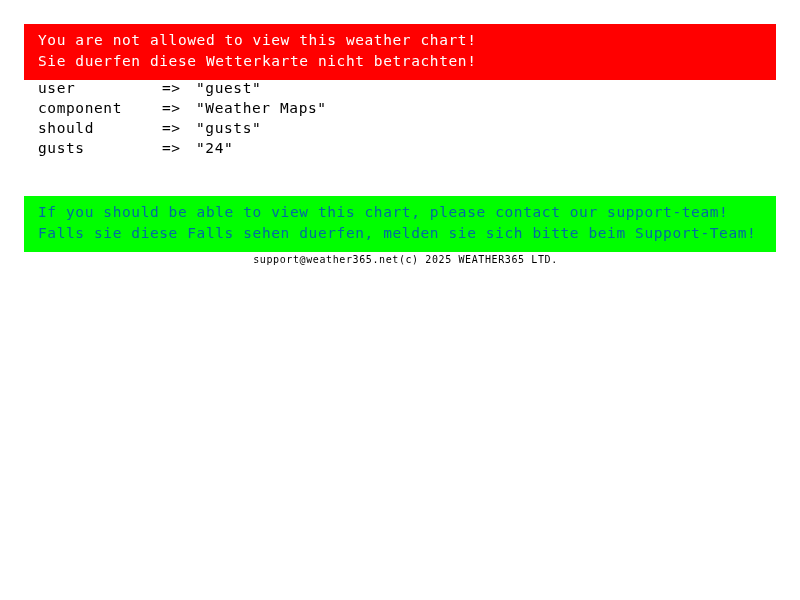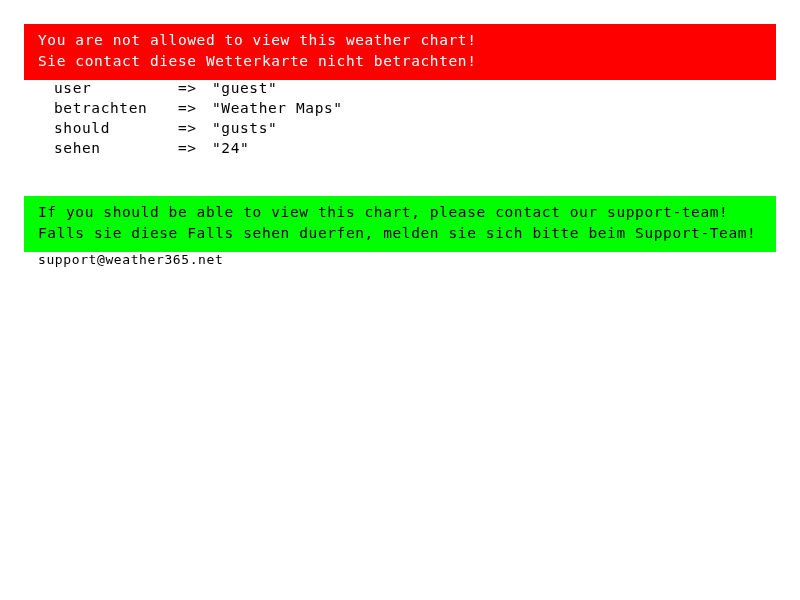--- a/index.html
+++ b/index.html
@@ -31,99 +31,99 @@
     white-space: nowrap;
   }
   .banner-error {
     top: 24px;
     background: #ff0000;
     color: #ffffff;
   }
   .banner-info {
     top: 196px;
     background: #00ff00;
-    color: #000000;
+    color: #0369a1;
   }
   .banner-line {
     display: block;
   }
   .params {
     position: absolute;
     left: 38px;
     top: 78px;
     font-size: 14.5px;
     line-height: 20px;
     letter-spacing: 0.6px;
     border-collapse: collapse;
-    margin-left: 16px;
   }
   .params td {
     padding: 0 0 0 0;
     vertical-align: top;
     white-space: pre;
   }
   .params td.key {
     width: 124px;
   }
   .params td.arrow {
     width: 34px;
   }
   .footer {
     position: absolute;
     left: 38px;
     top: 250px;
     width: 738px;
-    font-size: 13px;
+    font-size: 10px;
     line-height: 20px;
     letter-spacing: 0.6px;
     display: flex;
-    justify-content: flex-start;
+    justify-content: center;
     white-space: nowrap;
   }
   .footer-right {
     padding-right: 3px;
   }
 </style>
 </head>
 <body>
 
 <div class="page">
 
   <div class="banner banner-error">
     <span class="banner-line">You are not allowed to view this weather chart!</span>
-    <span class="banner-line">Sie contact diese Wetterkarte nicht betrachten!</span>
+    <span class="banner-line">Sie duerfen diese Wetterkarte nicht betrachten!</span>
   </div>
 
   <table class="params">
     <tbody>
       <tr>
         <td class="key">user</td>
         <td class="arrow">=&gt;</td>
         <td class="value">"guest"</td>
       </tr>
       <tr>
-        <td class="key">betrachten</td>
+        <td class="key">component</td>
         <td class="arrow">=&gt;</td>
         <td class="value">"Weather Maps"</td>
       </tr>
       <tr>
         <td class="key">should</td>
         <td class="arrow">=&gt;</td>
         <td class="value">"gusts"</td>
       </tr>
       <tr>
-        <td class="key">sehen</td>
+        <td class="key">gusts</td>
         <td class="arrow">=&gt;</td>
         <td class="value">"24"</td>
       </tr>
     </tbody>
   </table>
 
   <div class="banner banner-info">
     <span class="banner-line">If you should be able to view this chart, please contact our support-team!</span>
     <span class="banner-line">Falls sie diese Falls sehen duerfen, melden sie sich bitte beim Support-Team!</span>
   </div>
 
   <div class="footer">
     <span>support@weather365.net</span>
+    <span class="footer-right">(c) 2025 WEATHER365 LTD.</span>
   </div>
 
 </div>
 
 </body></html>

